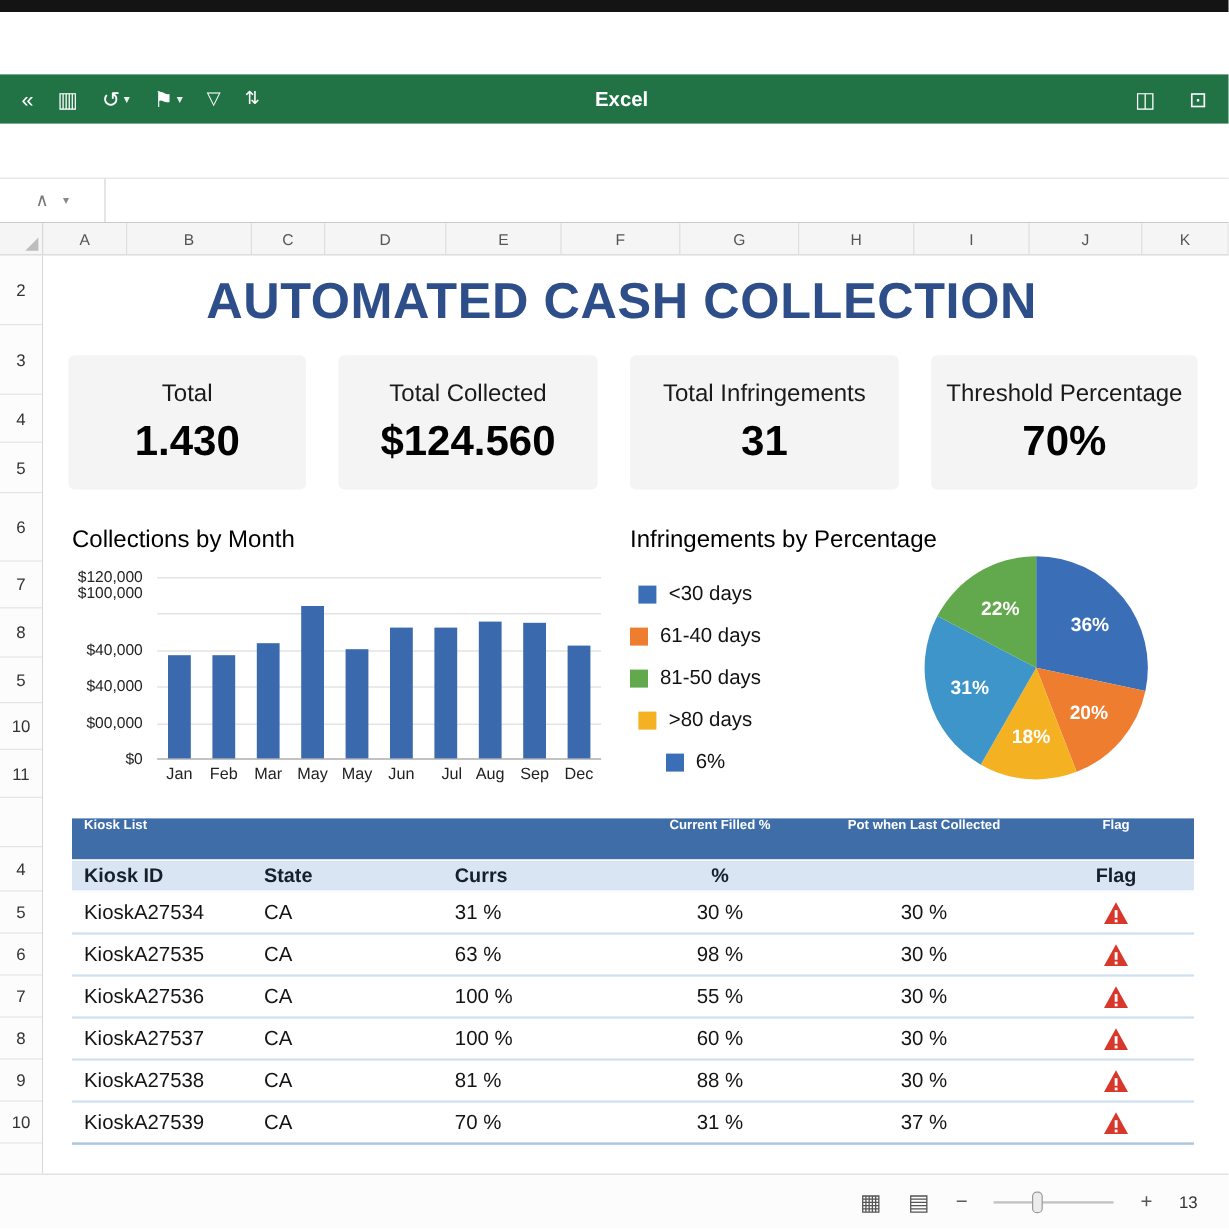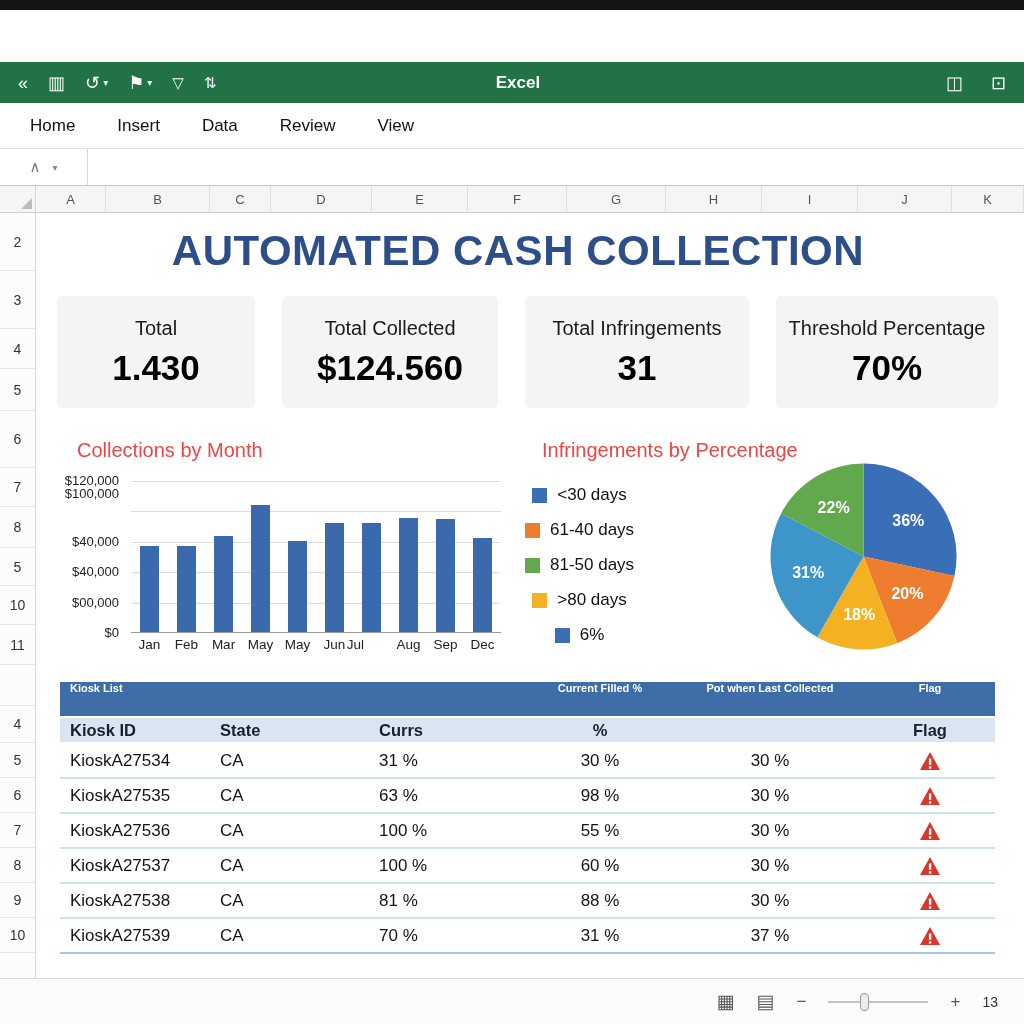--- a/index.html
+++ b/index.html
@@ -67,21 +67,21 @@
     font-size:42px; font-weight:bold; letter-spacing:.5px;
     color: var(--title-navy, #2e4e8a);
   }
 
   .kpis { position:absolute; top:83px; left:21px; display:flex; gap:27px; }
   .kpi { height:112px; background:#f4f4f4; border-radius:5px;
     display:flex; flex-direction:column; align-items:center; justify-content:center; gap:8px; }
   .kpi-label { font-size:20px; color:#1a1a1a; }
   .kpi-value { font-size:35px; font-weight:bold; color:#000; }
 
-  .chart-title { position:absolute; top:226px; font-size:20px; color:#ef4444;margin-left:17px; }
+  .chart-title { position:absolute; top:226px; font-size:20px; color:#000000; }
   .chart-title.left { left:24px; }
   .chart-title.right { left:489px; }
 
   .ylabels { position:absolute; top:268px; left:0; width:88px; height:152px; }
   .ylab { position:absolute; right:5px; font-size:13px; color:#222; white-space:nowrap; }
   .barplot { position:absolute; top:268px; left:95px; width:370px; height:152px; border-bottom:1px solid #9a9a9a; }
   .gridline { position:absolute; left:0; right:0; height:1px; background:#dcdcdc; }
   .bar { position:absolute; bottom:0; width:19px; background: var(--bar-blue, #3a6aad); }
   .xlabels { position:absolute; top:424px; left:95px; width:370px; height:18px; }
   .xlab { position:absolute; top:0; text-align:center; font-size:13.5px; color:#222; }
@@ -146,27 +146,20 @@
       <span class="tb-icon sm">▽</span>
       <span class="tb-icon sm">⇅</span>
     </div>
     <div class="tb-title">Excel</div>
     <div class="tb-right">
       <span class="tb-icon">◫</span>
       <span class="tb-icon">⊡</span>
     </div>
   </div>
 
-  <div class="menubar" id="menubar">
-      <span class="mtab">Home</span>
-      <span class="mtab">Insert</span>
-      <span class="mtab">Data</span>
-      <span class="mtab">Review</span>
-      <span class="mtab">View</span>
-    </div>
 
   <div class="formulabar">
     <div class="namebox">
       <span class="nb-main">∧</span>
       <span class="nb-caret">▾</span>
     </div>
     <div class="formula-input"></div>
   </div>
 
   <div class="colheaders">
@@ -259,21 +252,21 @@
         <div class="bar" style="left: 305px; height: 112.7px; background: rgb(58, 106, 173);"></div>
         <div class="bar" style="left: 342px; height: 93.7px; background: rgb(58, 106, 173);"></div>
       </div>
     <div class="xlabels" id="xlabels">
         <div class="xlab" style="left: 0px; width: 37px;">Jan</div>
         <div class="xlab" style="left: 37px; width: 37px;">Feb</div>
         <div class="xlab" style="left: 74px; width: 37px;">Mar</div>
         <div class="xlab" style="left: 111px; width: 37px;">May</div>
         <div class="xlab" style="left: 148px; width: 37px;">May</div>
         <div class="xlab" style="left: 185px; width: 37px;">Jun</div>
-        <div class="xlab" style="left: 206px; width: 37px;">Jul</div>
+        <div class="xlab" style="left: 227px; width: 37px;">Jul</div>
         <div class="xlab" style="left: 259px; width: 37px;">Aug</div>
         <div class="xlab" style="left: 296px; width: 37px;">Sep</div>
         <div class="xlab" style="left: 333px; width: 37px;">Dec</div>
       </div>
 
     <div class="legend" id="legend">
         <div class="litem">
           <span class="lsq" style="background: rgb(58, 111, 184);"></span>
           <span>&lt;30 days</span>
         </div>

